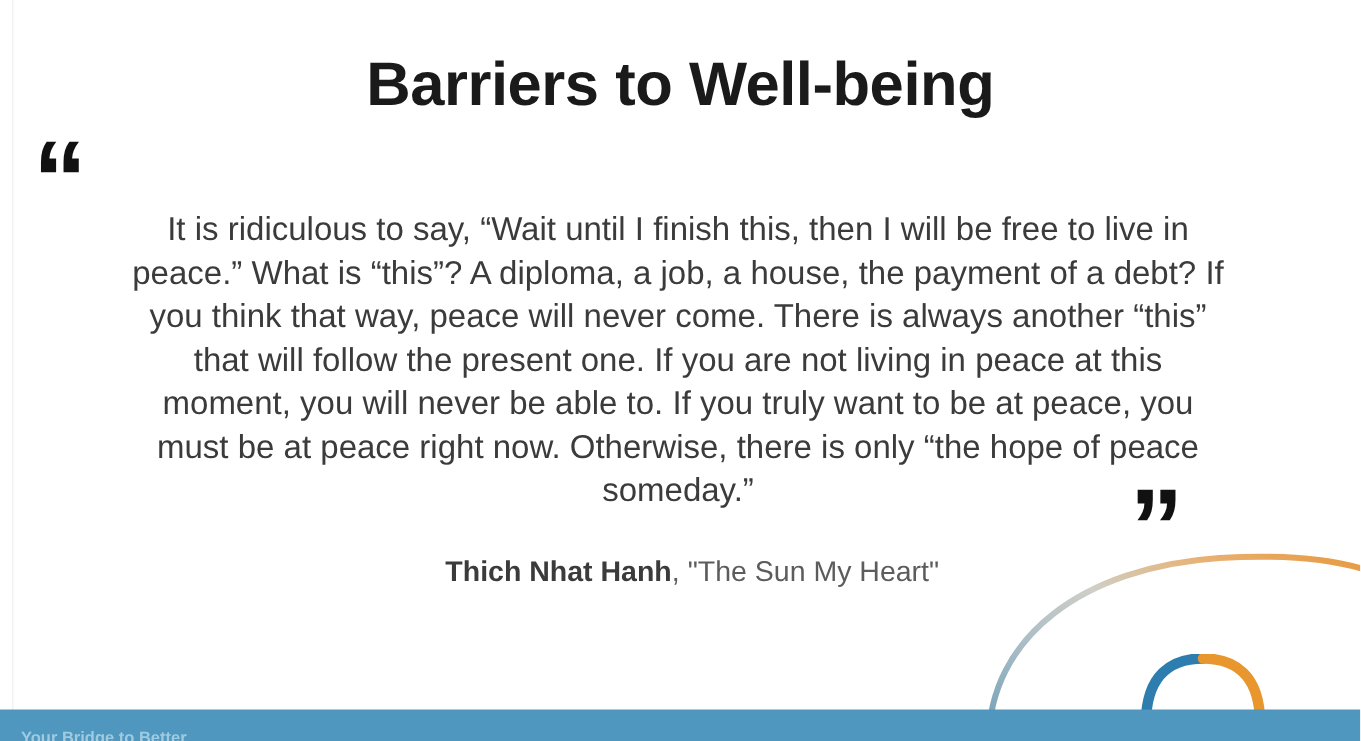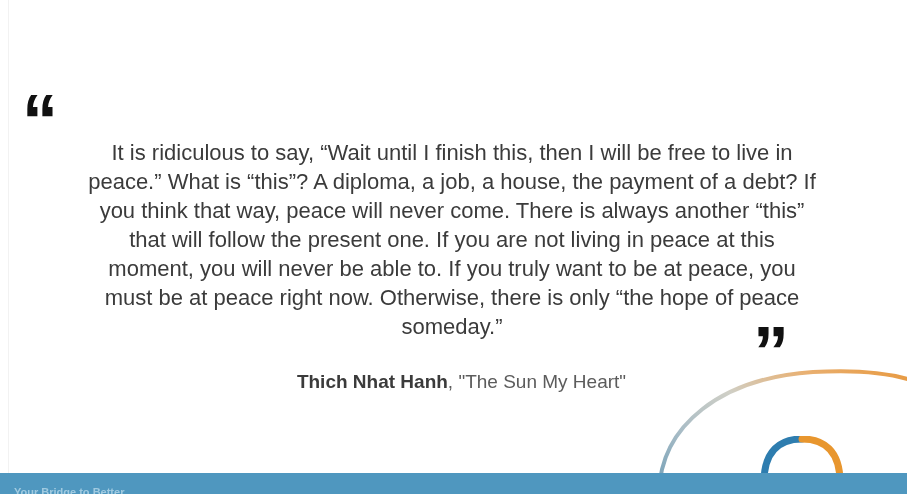--- a/index.html
+++ b/index.html
@@ -156,20 +156,21 @@
     white-space: nowrap;
   }
 </style>
 </head>
 <body>
 
 <div id="slide">
 
   <div class="page-edge"></div>
 
+  <div class="slide-title">Barriers to Well-being</div>
 
   <div class="quote-open">“</div>
 
   <div class="quote-body">It is ridiculous to say, “Wait until I finish this, then I will be free to live in peace.” What is “this”? A diploma, a job, a house, the payment of a debt? If you think that way, peace will never come. There is always another “this” that will follow the present one. If you are not living in peace at this moment, you will never be able to. If you truly want to be at peace, you must be at peace right now. Otherwise, there is only “the hope of peace someday.”</div>
 
   <div class="quote-close">”</div>
 
   <div class="attribution">
     <span class="author">Thich Nhat Hanh</span><span>, "The Sun My Heart"</span>
   </div>

